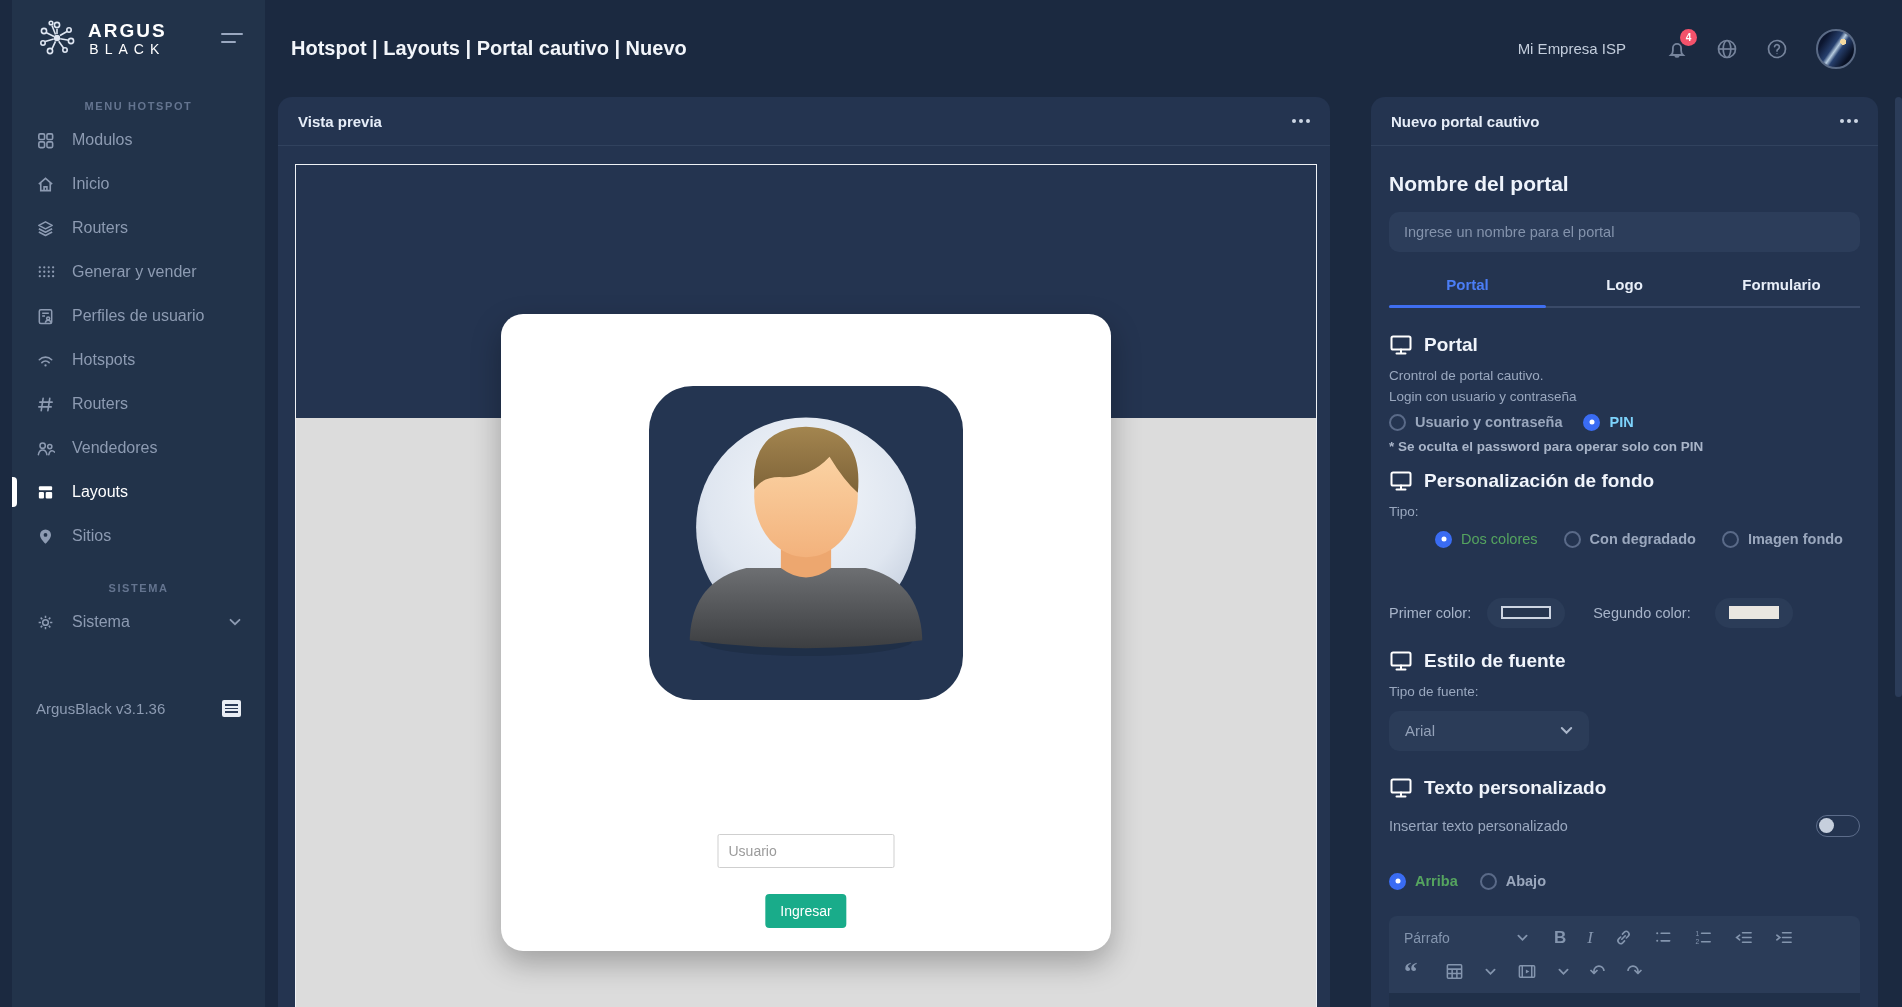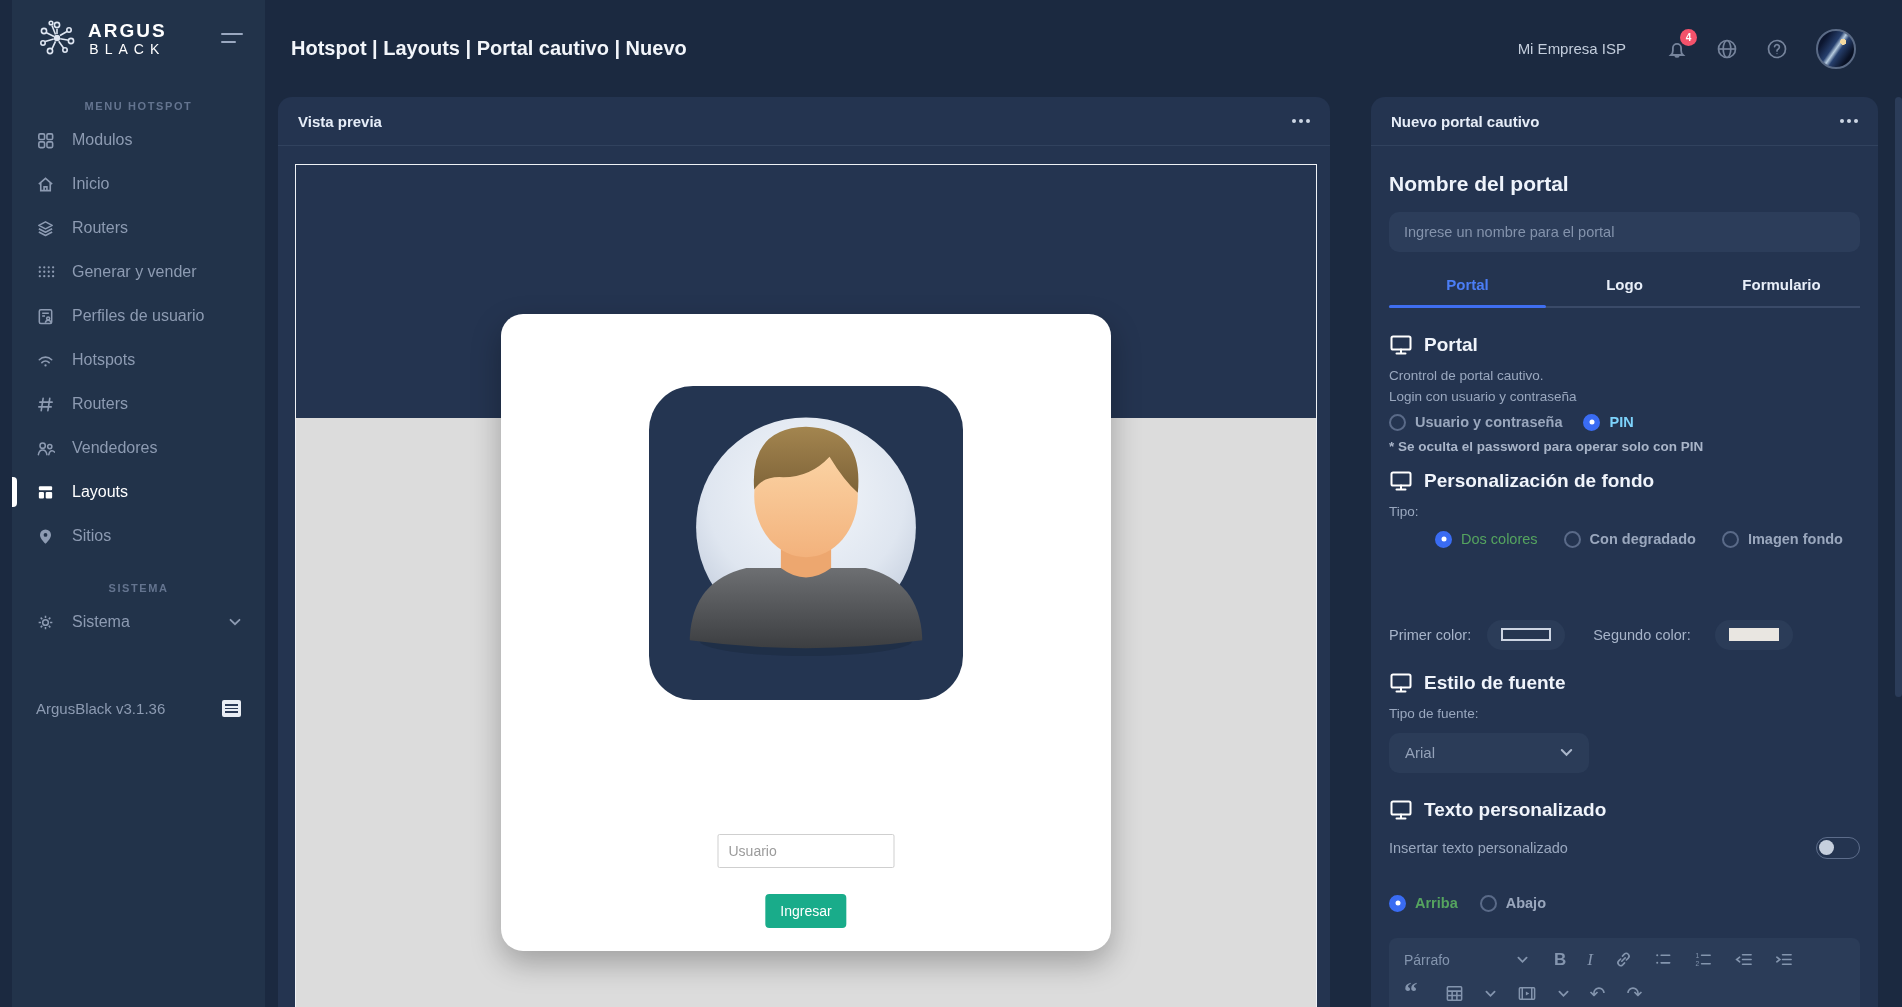--- a/index.html
+++ b/index.html
@@ -84,41 +84,41 @@
 
   .radio-row { display:flex; align-items:center; gap:9px; font-size:14.5px; font-weight:bold; color:#9aa7bd; }
   .radio { width:17px; height:17px; border-radius:50%; border:2px solid #5a6a88; flex:0 0 17px; position:relative; cursor:pointer; background:transparent; }
   .radio.sel { border-color:#3a6cf3; background:#3a6cf3; }
   .radio.sel::after { content:""; position:absolute; left:50%; top:50%; width:5px; height:5px; border-radius:50%; background:#fff; transform:translate(-50%,-50%); }
   .lbl-blue { color:#7dd3fc; } .lbl-green { color:#55a45f; }
   .note { font-size:13.5px; font-weight:bold; color:#a9b5c9; margin-top:8px; }
   .opts-row { display:flex; align-items:center; gap:26px; margin-top:12px; padding-left:46px; }
   .opts-row .opt { display:flex; align-items:center; gap:9px; }
 
-  .color-row { display:flex; align-items:center; margin-top:72px; font-size:14.5px; color:#a7b4c9; }
+  .color-row { display:flex; align-items:center; margin-top:50px; font-size:14.5px; color:#a7b4c9; }
   .pill { height:30px; width:78px; border-radius:15px; background:#2b3c58; display:flex; align-items:center; justify-content:center; cursor:pointer; }
   .swatch { width:50px; height:13px; }
   .swatch.first { border:2px solid #cdd5e2; }
 
   .field-label { font-size:13.5px; color:#9aa8bf; margin-top:12px; }
   .select { margin-top:12px; width:200px; height:40px; border-radius:10px; background:#2b3c58; display:flex; align-items:center; padding:0 16px; font-size:15px; color:#93a1b8; cursor:pointer; }
   .select .chev { margin-left:auto; color:#aab6ca; }
 
   .toggle-row { display:flex; align-items:center; margin-top:16px; font-size:14.5px; color:#9aa8bf; }
   .toggle { margin-left:auto; width:44px; height:22px; border-radius:12px; border:1.5px solid #5c6c8a; position:relative; cursor:pointer; }
   .toggle .knob { position:absolute; left:2px; top:2px; width:15px; height:15px; border-radius:50%; background:#c6cfdd; }
 
   .pos-row { display:flex; align-items:center; gap:22px; margin-top:36px; font-size:14.5px; font-weight:bold; color:#9aa7bd; }
   .pos-row .opt { display:flex; align-items:center; gap:9px; }
 
   .editor { margin-top:26px; }
   .toolbar { background:#2b3c58; border-radius:8px 8px 0 0; padding:10px 15px 9px; color:#8495ae; }
   .tb-row { display:flex; align-items:center; height:24px; }
   .tb-row + .tb-row { margin-top:10px; }
-  .tb-item { display:flex; margin-right:21px; cursor:pointer; color:#8495ae; }
+  .tb-item { display:flex; align-items:center; margin-right:21px; cursor:pointer; color:#8495ae; }
   .para-label { font-size:14px; width:92px; }
   .tb-b { font-weight:bold; font-size:17px; }
   .tb-i { font-style:italic; font-family:"Liberation Serif",serif; font-size:17px; }
   .tb-quote { font-size:27px; font-weight:bold; line-height:10px; height:14px; font-family:"Liberation Serif",serif; }
   .tb-arrow { font-size:19px; }
   .editor-area { height:70px; background:#203049; }
 
   .scrollbar { position:absolute; right:0; top:97px; width:7px; height:910px; }
   .scroll-thumb { width:7px; height:600px; border-radius:4px; background:#2b3c59; }
 </style>

